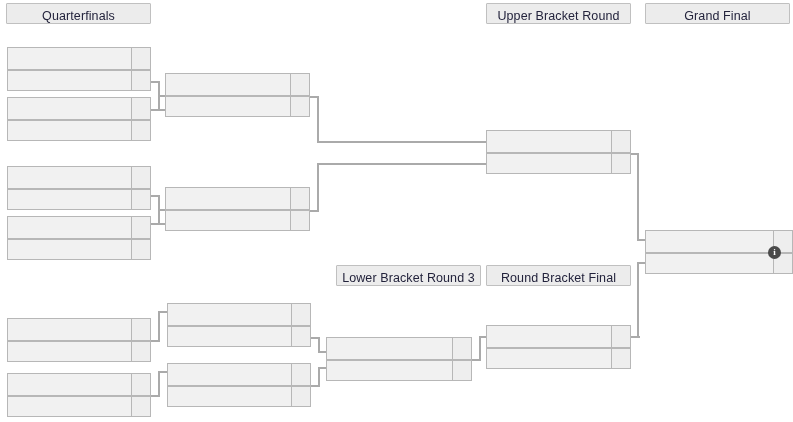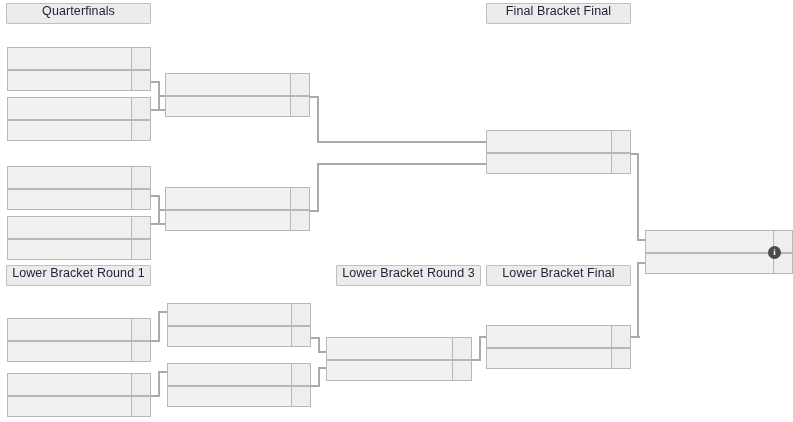--- a/index.html
+++ b/index.html
@@ -16,21 +16,21 @@
   }
 
   
   .round-header {
     position: absolute;
     height: 21px;
     background: #ececec;
     border: 1px solid #c0c0c0;
     border-radius: 1px;
     display: flex;
-    align-items: flex-start;
+    align-items: flex-end;
     justify-content: center;
     font-size: 12.5px;
     color: #23233c;
     white-space: nowrap;
     letter-spacing: 0.1px;
   }
 
   
   .match {
     position: absolute;
@@ -165,30 +165,30 @@
     </div>
     <div style="position: absolute;">
       <div class="conn h" style="left: 631px; top: 336px; width: 9px;"></div>
       <div class="conn v" style="left: 637px; top: 262px; height: 76px;"></div>
       <div class="conn h" style="left: 637px; top: 262px; width: 10px;"></div>
     </div>
     <div class="round-header" style="left: 6px; top: 3px; width: 145px;">
       <span>Quarterfinals</span>
     </div>
     <div class="round-header" style="left: 486px; top: 3px; width: 145px;">
-      <span>Final Bracket Final</span>
-    </div>
-    <div class="round-header" style="left: 6px; top: 265px; width: 145px;">
-      <span>Lower Bracket Round 1</span>
+      <span>Upper Bracket Round</span>
+    </div>
+    <div class="round-header" style="left: 645px; top: 3px; width: 145px;">
+      <span>Grand Final</span>
     </div>
     <div class="round-header" style="left: 336px; top: 265px; width: 145px;">
       <span>Lower Bracket Round 3</span>
     </div>
     <div class="round-header" style="left: 486px; top: 265px; width: 145px;">
-      <span>Lower Bracket Final</span>
+      <span>Round Bracket Final</span>
     </div>
     <div class="match" style="left: 7px; top: 47px; width: 144px; height: 44px;">
       <div class="match-row">
         <div class="opponent"></div>
         <div class="score"></div>
       </div>
       <div class="match-row">
         <div class="opponent"></div>
         <div class="score"></div>
       </div>

